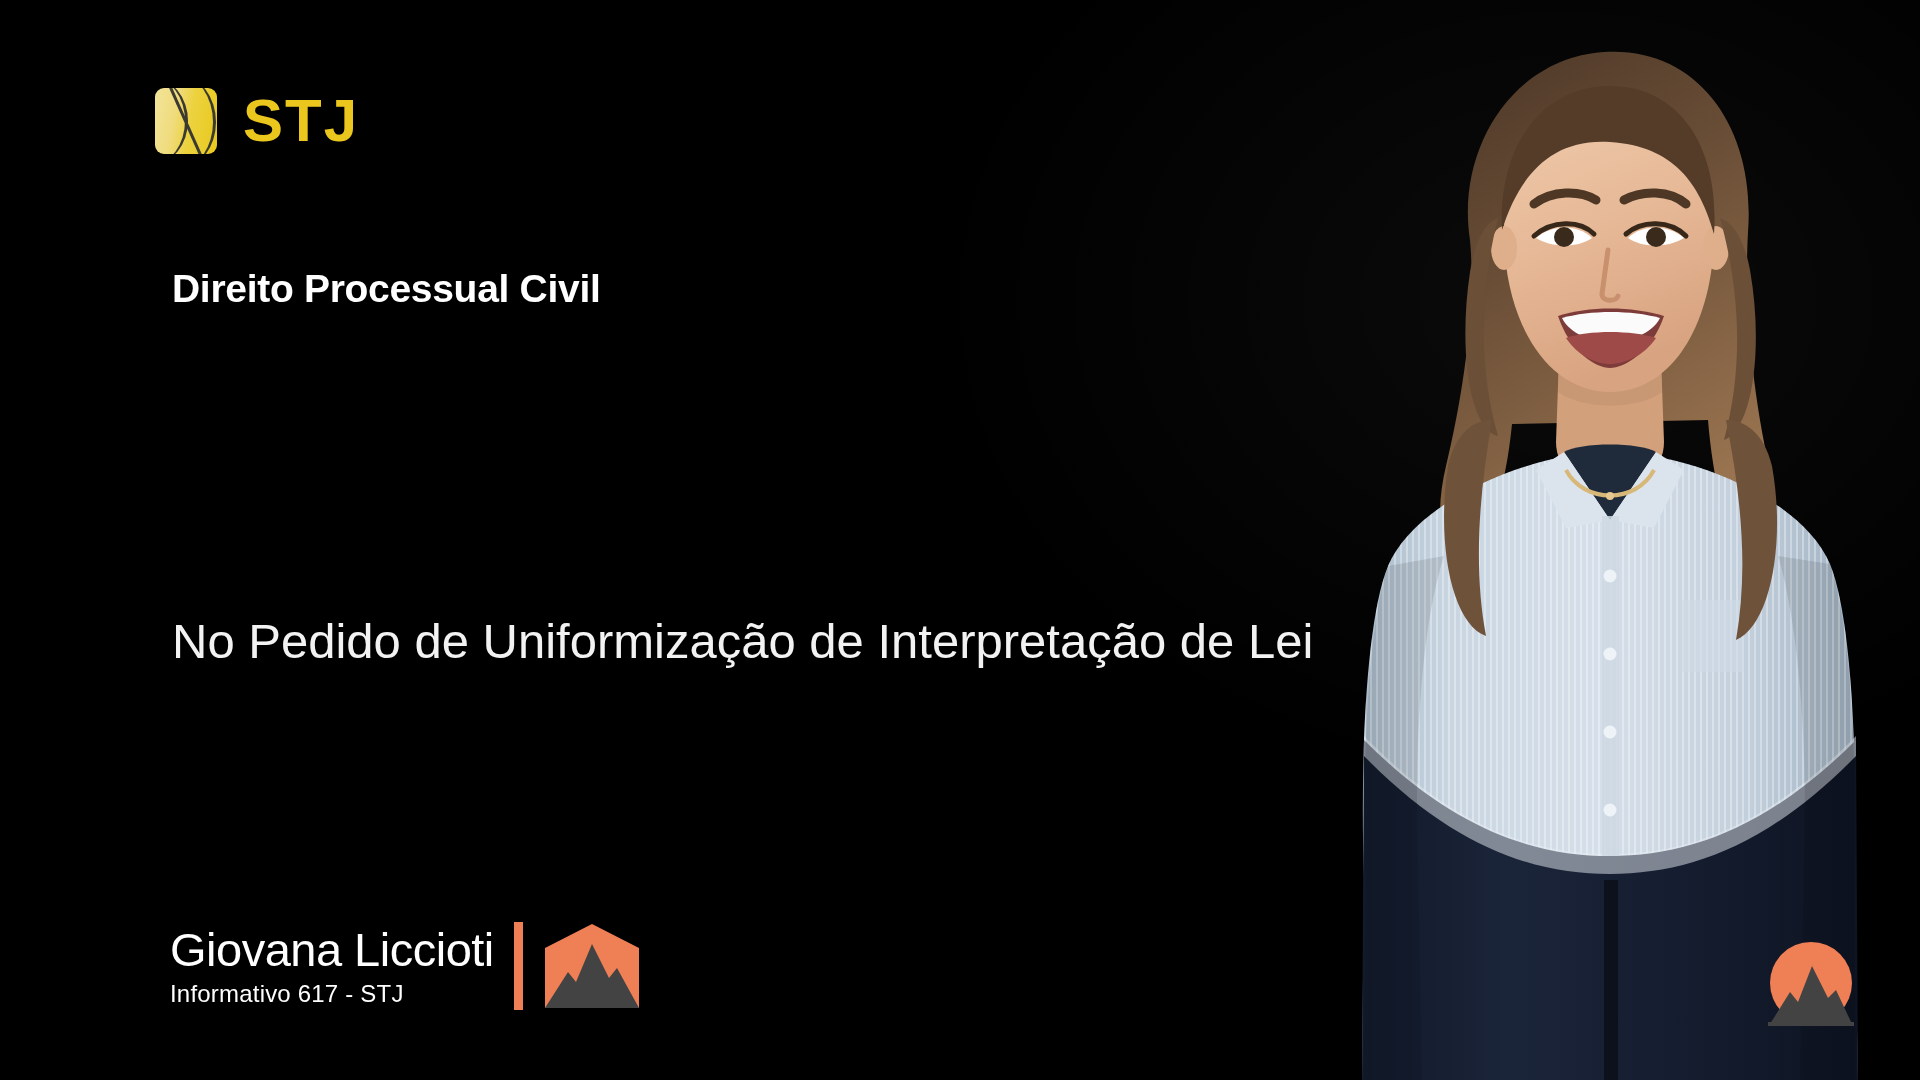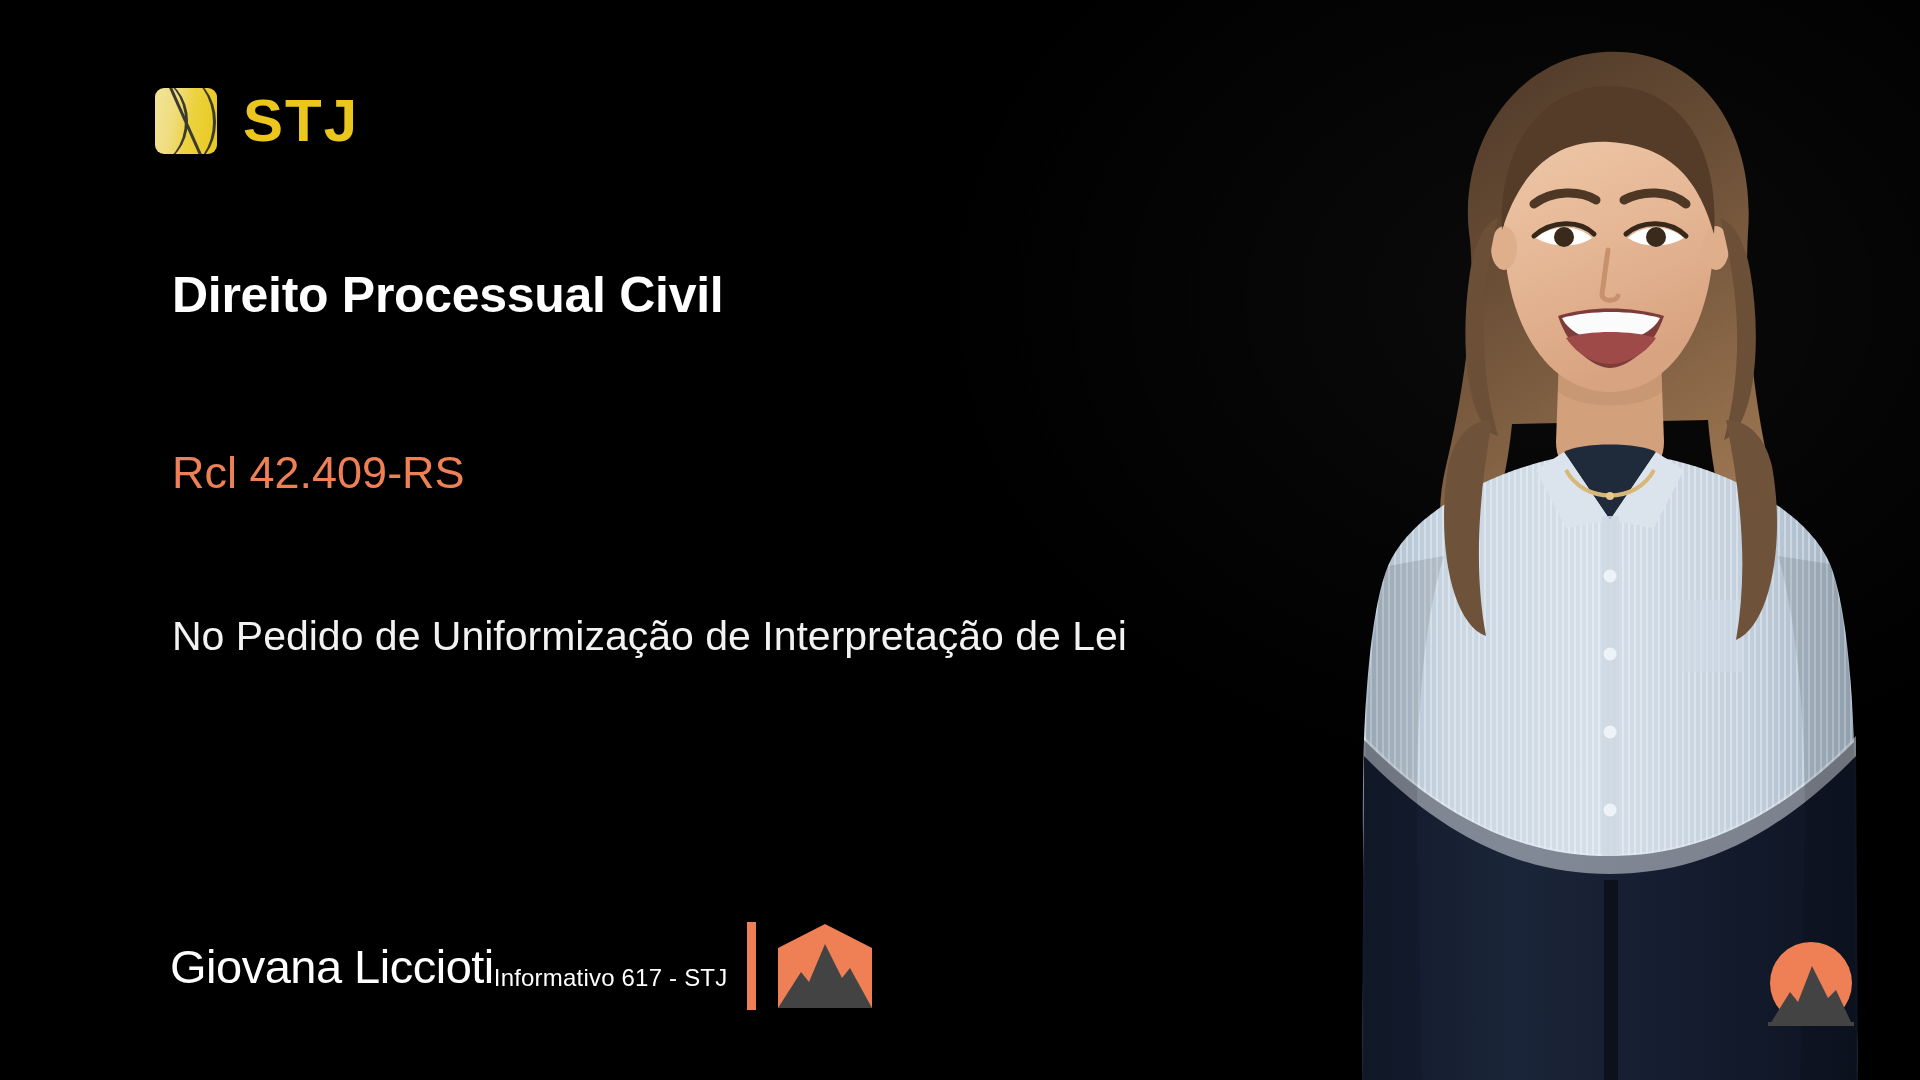--- a/index.html
+++ b/index.html
@@ -80,21 +80,21 @@
     letter-spacing: 2px;
     color: #ebc71e;
     line-height: 1;
   }
 
   
   .headline {
     position: absolute;
     left: 172px;
     top: 268px;
-    font-size: 50px;
+    font-size: 39px;
     font-weight: 700;
     color: #ffffff;
     letter-spacing: -0.3px;
     line-height: 1.1;
     white-space: nowrap;
     text-align: right;
   }
   .case-number {
     position: absolute;
     left: 172px;
@@ -104,43 +104,43 @@
     color: #ef7f55;
     letter-spacing: 0px;
     line-height: 1.1;
     white-space: nowrap;
   }
   .summary {
     position: absolute;
     left: 172px;
     top: 608px;
     width: 1290px;
-    font-size: 41px;
+    font-size: 49px;
     font-weight: 400;
     color: #f2f2f2;
     line-height: 1.37;
   }
   .summary p {
     margin: 0;
     white-space: nowrap;
   }
 
   
   .signature {
     position: absolute;
     left: 170px;
     bottom: 70px;
     display: flex;
     align-items: center;
     gap: 20px;
   }
   .signature-names {
     display: flex;
-    flex-direction: row;
-    align-items: flex-end;
+    flex-direction: column;
+    align-items: flex-start;
   }
   .signature-name {
     font-size: 47px;
     font-weight: 400;
     color: #ffffff;
     line-height: 1.0;
     letter-spacing: -0.5px;
   }
   .signature-sub {
     font-size: 24px;
@@ -303,21 +303,20 @@
     <div class="stj-mark">
       <div class="curve-a"></div>
       <div class="curve-b"></div>
       <div class="diag"></div>
     </div>
     <div class="stj-word">STJ</div>
   </div>
 
   <div class="headline">Direito Processual Civil</div>
 
-  <div class="case-number">Rcl 42.409-RS</div>
 
   <div class="summary">
     <p>No Pedido de Uniformização de Interpretação de Lei</p>
   </div>
 
   <div class="signature">
     <div class="signature-names">
       <div class="signature-name">Giovana Liccioti</div>
       <div class="signature-sub">Informativo 617 - STJ</div>
     </div>

